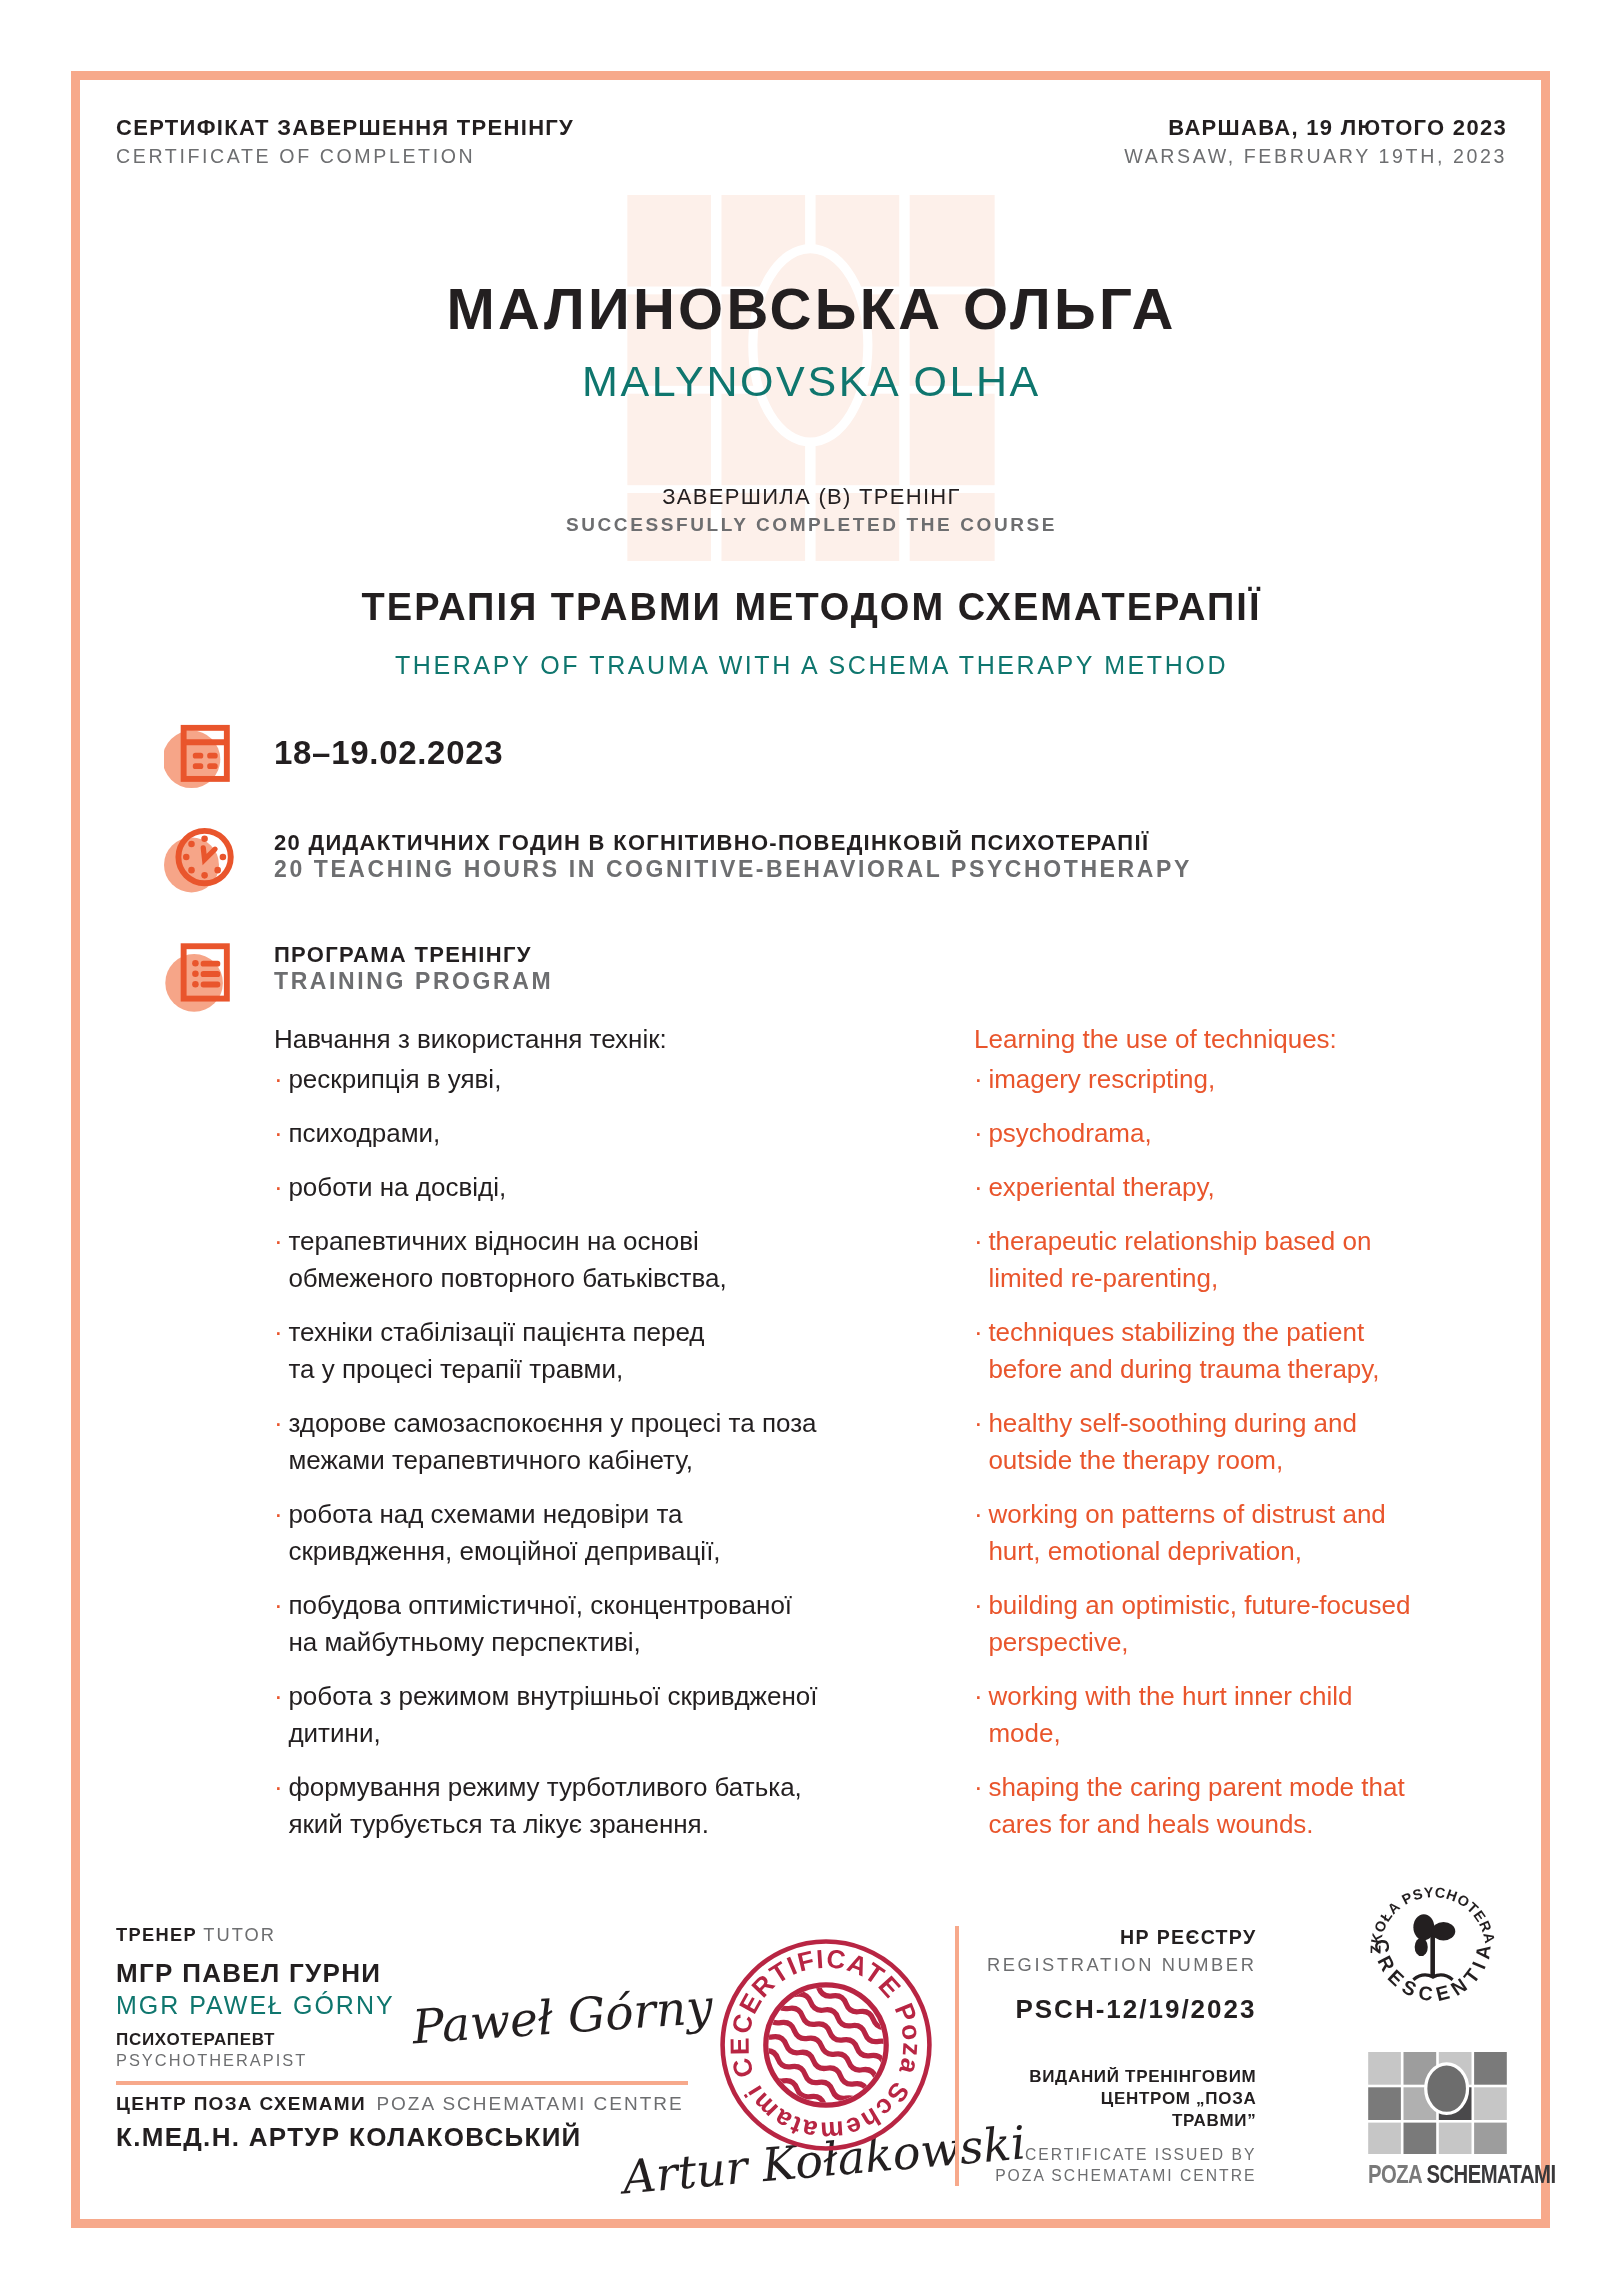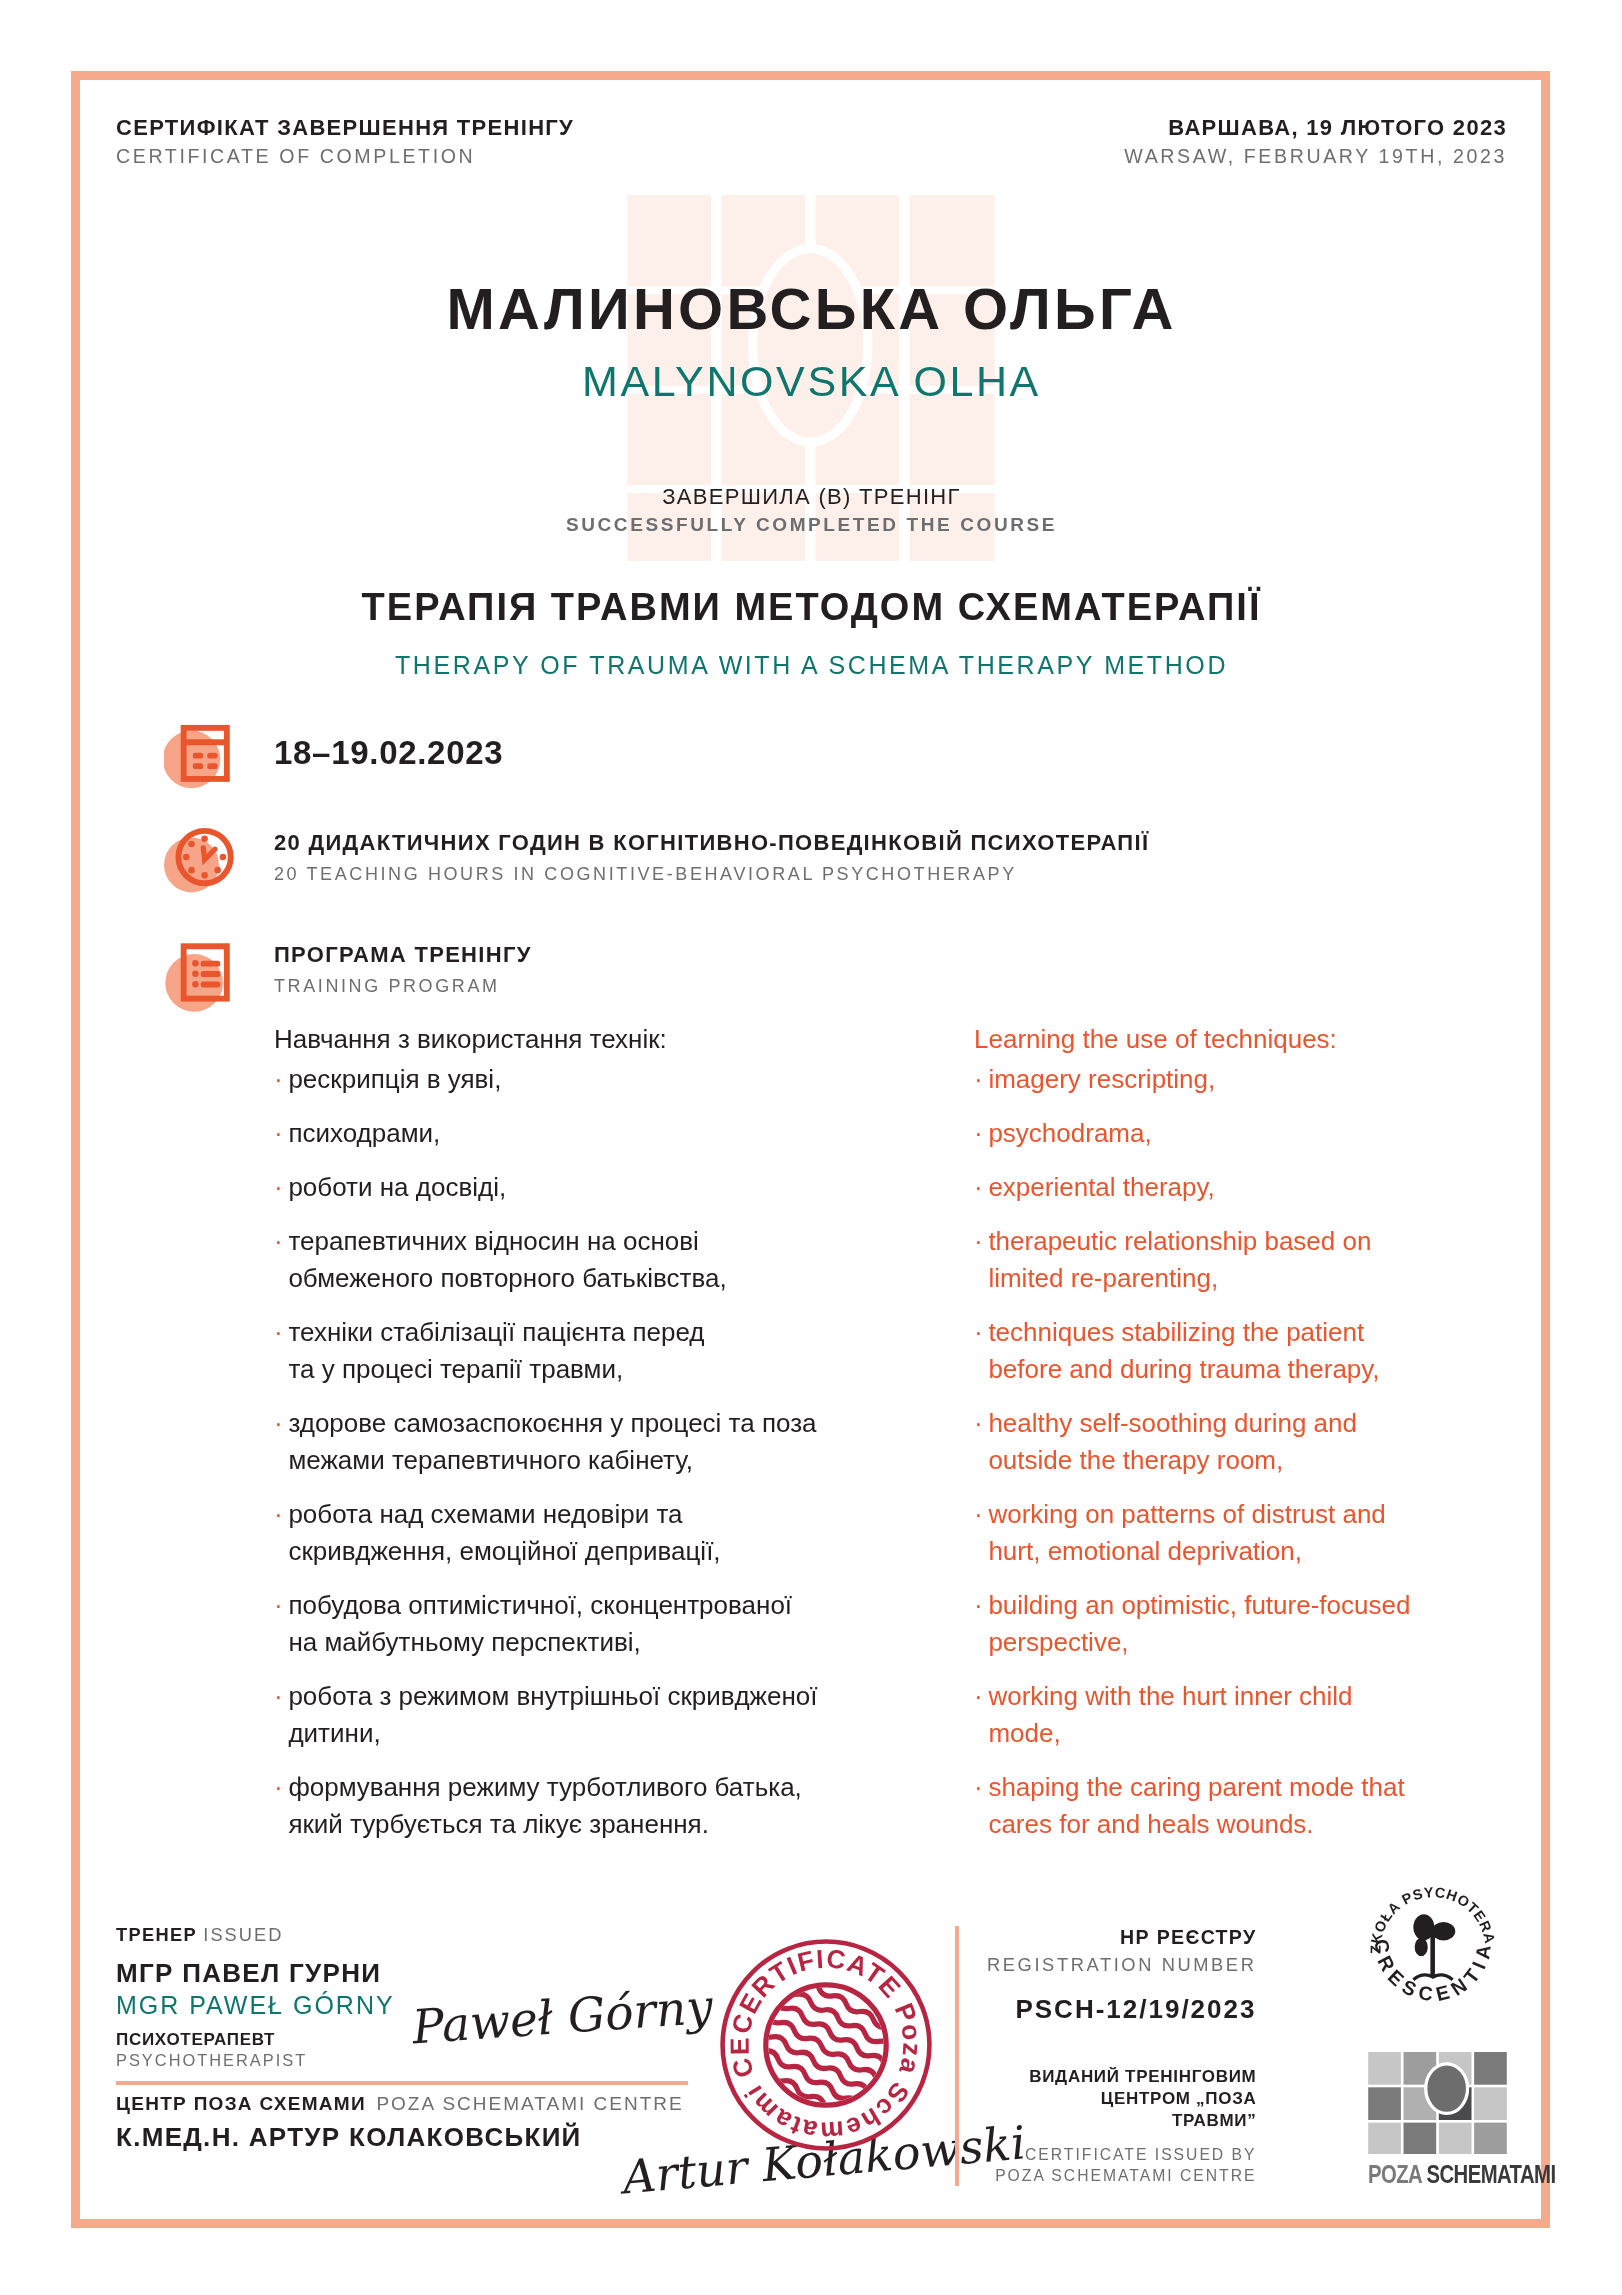--- a/index.html
+++ b/index.html
@@ -16,21 +16,21 @@
   .watermark { position:absolute; left:627px; top:195px; width:366px; width:368px; height:366px; }
   .center { text-align:center; left:0; width:1623px; }
   .name-ua { top:275px; font-size:58px; font-weight:700; letter-spacing:3.3px; }
   .name-en { top:357px; font-size:43px; letter-spacing:2.6px; }
   .done-ua { top:484px; font-size:22px; font-weight:400; letter-spacing:1.3px; }
   .done-en { top:514px; font-size:19px; letter-spacing:2.6px; font-weight:700; color:#6d6e70; }
   .course-ua { top:586px; font-size:38px; font-weight:700; letter-spacing:2px; }
   .course-en { top:651px; font-size:25px; letter-spacing:2.6px; }
   .icon-wrap { position:absolute; left:164px; width:72px; height:72px; }
   .row-text-b { font-weight:700; font-size:22px; letter-spacing:1.3px; }
-  .row-text-s { font-size:18px; letter-spacing:2.6px; margin-top:8px; color:#6d6e70; }
+  .row-text-s { font-size:23px; letter-spacing:2.6px; margin-top:0; color:#6d6e70;font-weight:bold; }
   .list { position:absolute; font-size:26px; line-height:37px; }
   .list .intro { margin-bottom:2.6px; }
   .list .item { position:relative; padding-left:14.4px; margin-bottom:17px; }
   .list .item .dot { position:absolute; left:0; top:0; color:#e9552c; }
   .list.en { color:#e9552c; }
   .list.en .item .dot { color:#e9552c; }
   .sig-line { position:absolute; height:3.9px; background:#f7a98b; }
   .vline { position:absolute; width:3.9px; background:#f7a98b; }
   .small-b { font-weight:700; font-size:19.6px; letter-spacing:1.3px; }
   .small-s { font-size:18.3px; letter-spacing:2.6px; color:#6d6e70; }
@@ -232,21 +232,21 @@
     <div class="item">
       <span class="dot">·</span>
       <div>shaping the caring parent mode that</div>
       <div>cares for and heals wounds.</div>
     </div>
   </div>
 
 <div class="abs" style="left:116px; top:1924px;">
   <div style="font-size:18.3px; letter-spacing:1.3px;">
     <span class="dark" style="font-weight:700;">ТРЕНЕР</span>
-    <span class="gray" style="letter-spacing:2px;">ISSUED</span>
+    <span class="gray" style="letter-spacing:2px;">TUTOR</span>
   </div>
   <div class="dark" style="font-weight:700; font-size:26px; letter-spacing:1.3px; margin-top:11.8px;">МГР ПАВЕЛ ГУРНИ</div>
   <div class="orange" style="font-size:25px; letter-spacing:2px; margin-top:2.6px;">MGR PAWEŁ GÓRNY</div>
   <div class="dark" style="font-weight:700; font-size:17px; letter-spacing:0.7px; margin-top:9.2px;">ПСИХОТЕРАПЕВТ</div>
   <div class="gray" style="font-size:16.4px; letter-spacing:2px; margin-top:1.3px;">PSYCHOTHERAPIST</div>
 </div>
 <div class="abs" style="left:412px; top:1989px; font-family:'DejaVu Serif', serif; font-style:italic; font-size:47px; color:#231f20; transform:rotate(-4deg);">Paweł Górny</div>
 
 <div class="sig-line" style="left:116px; top:2081px; width:572px;"></div>
 

